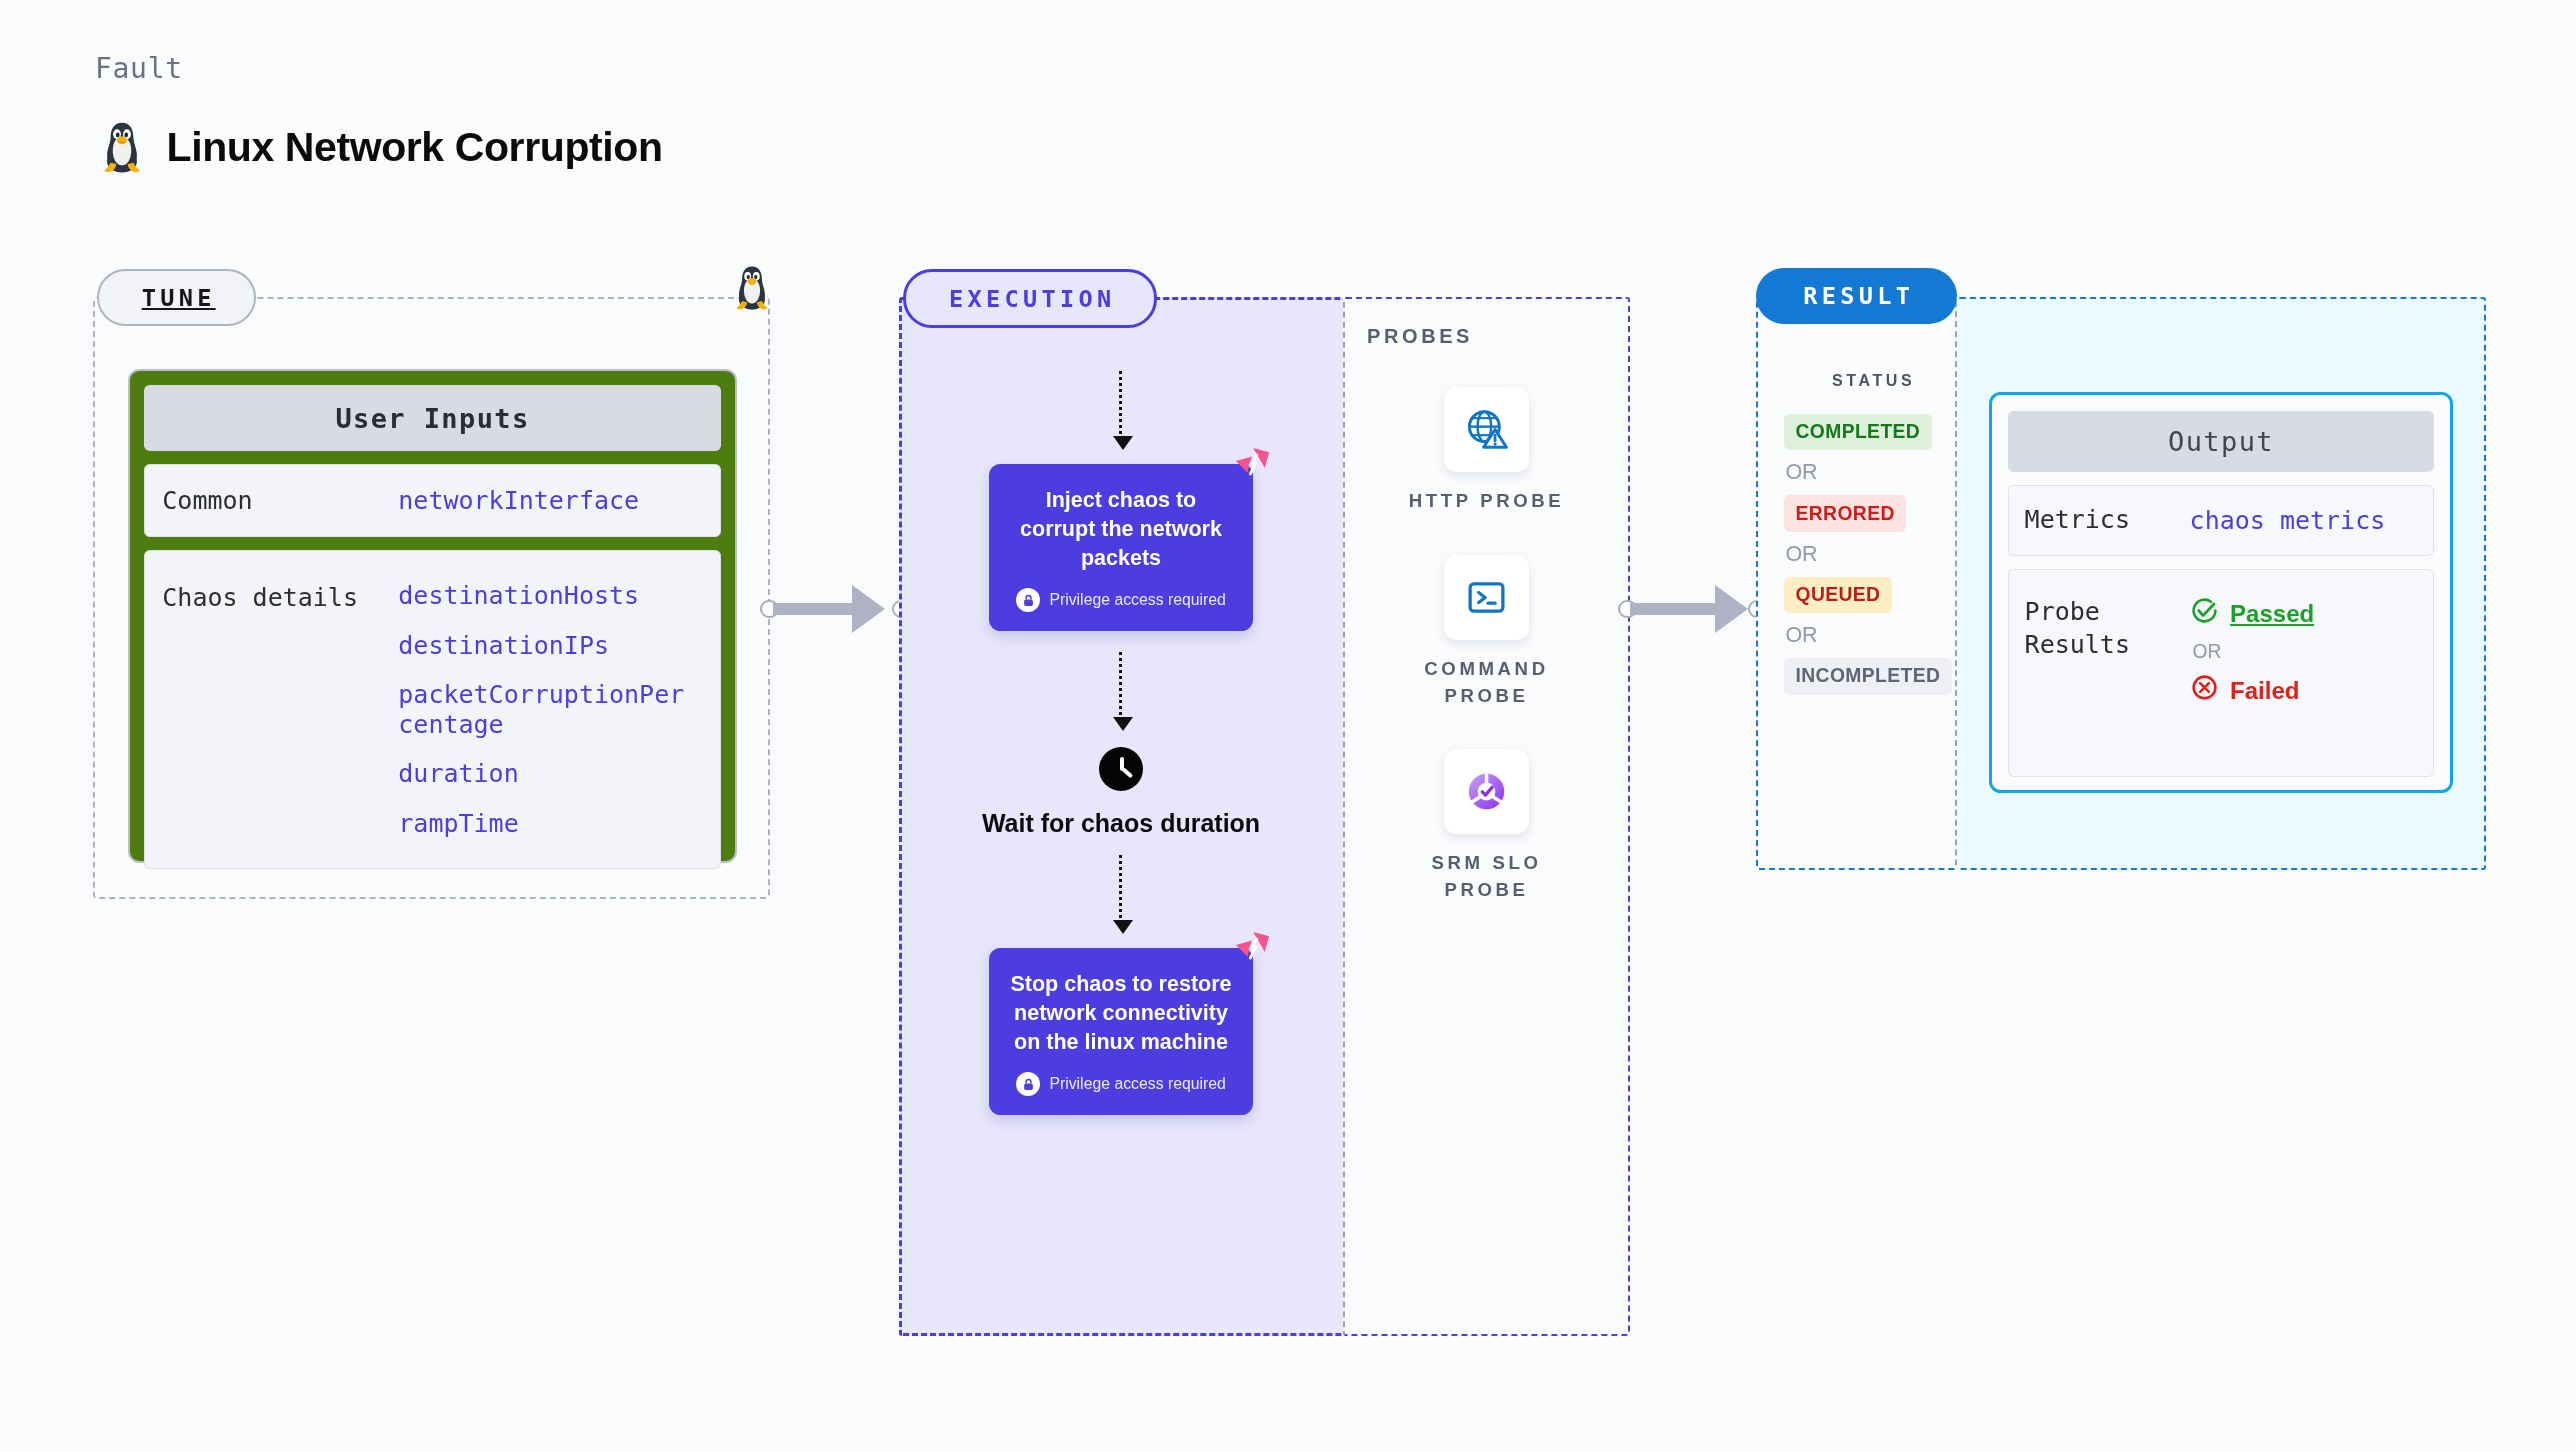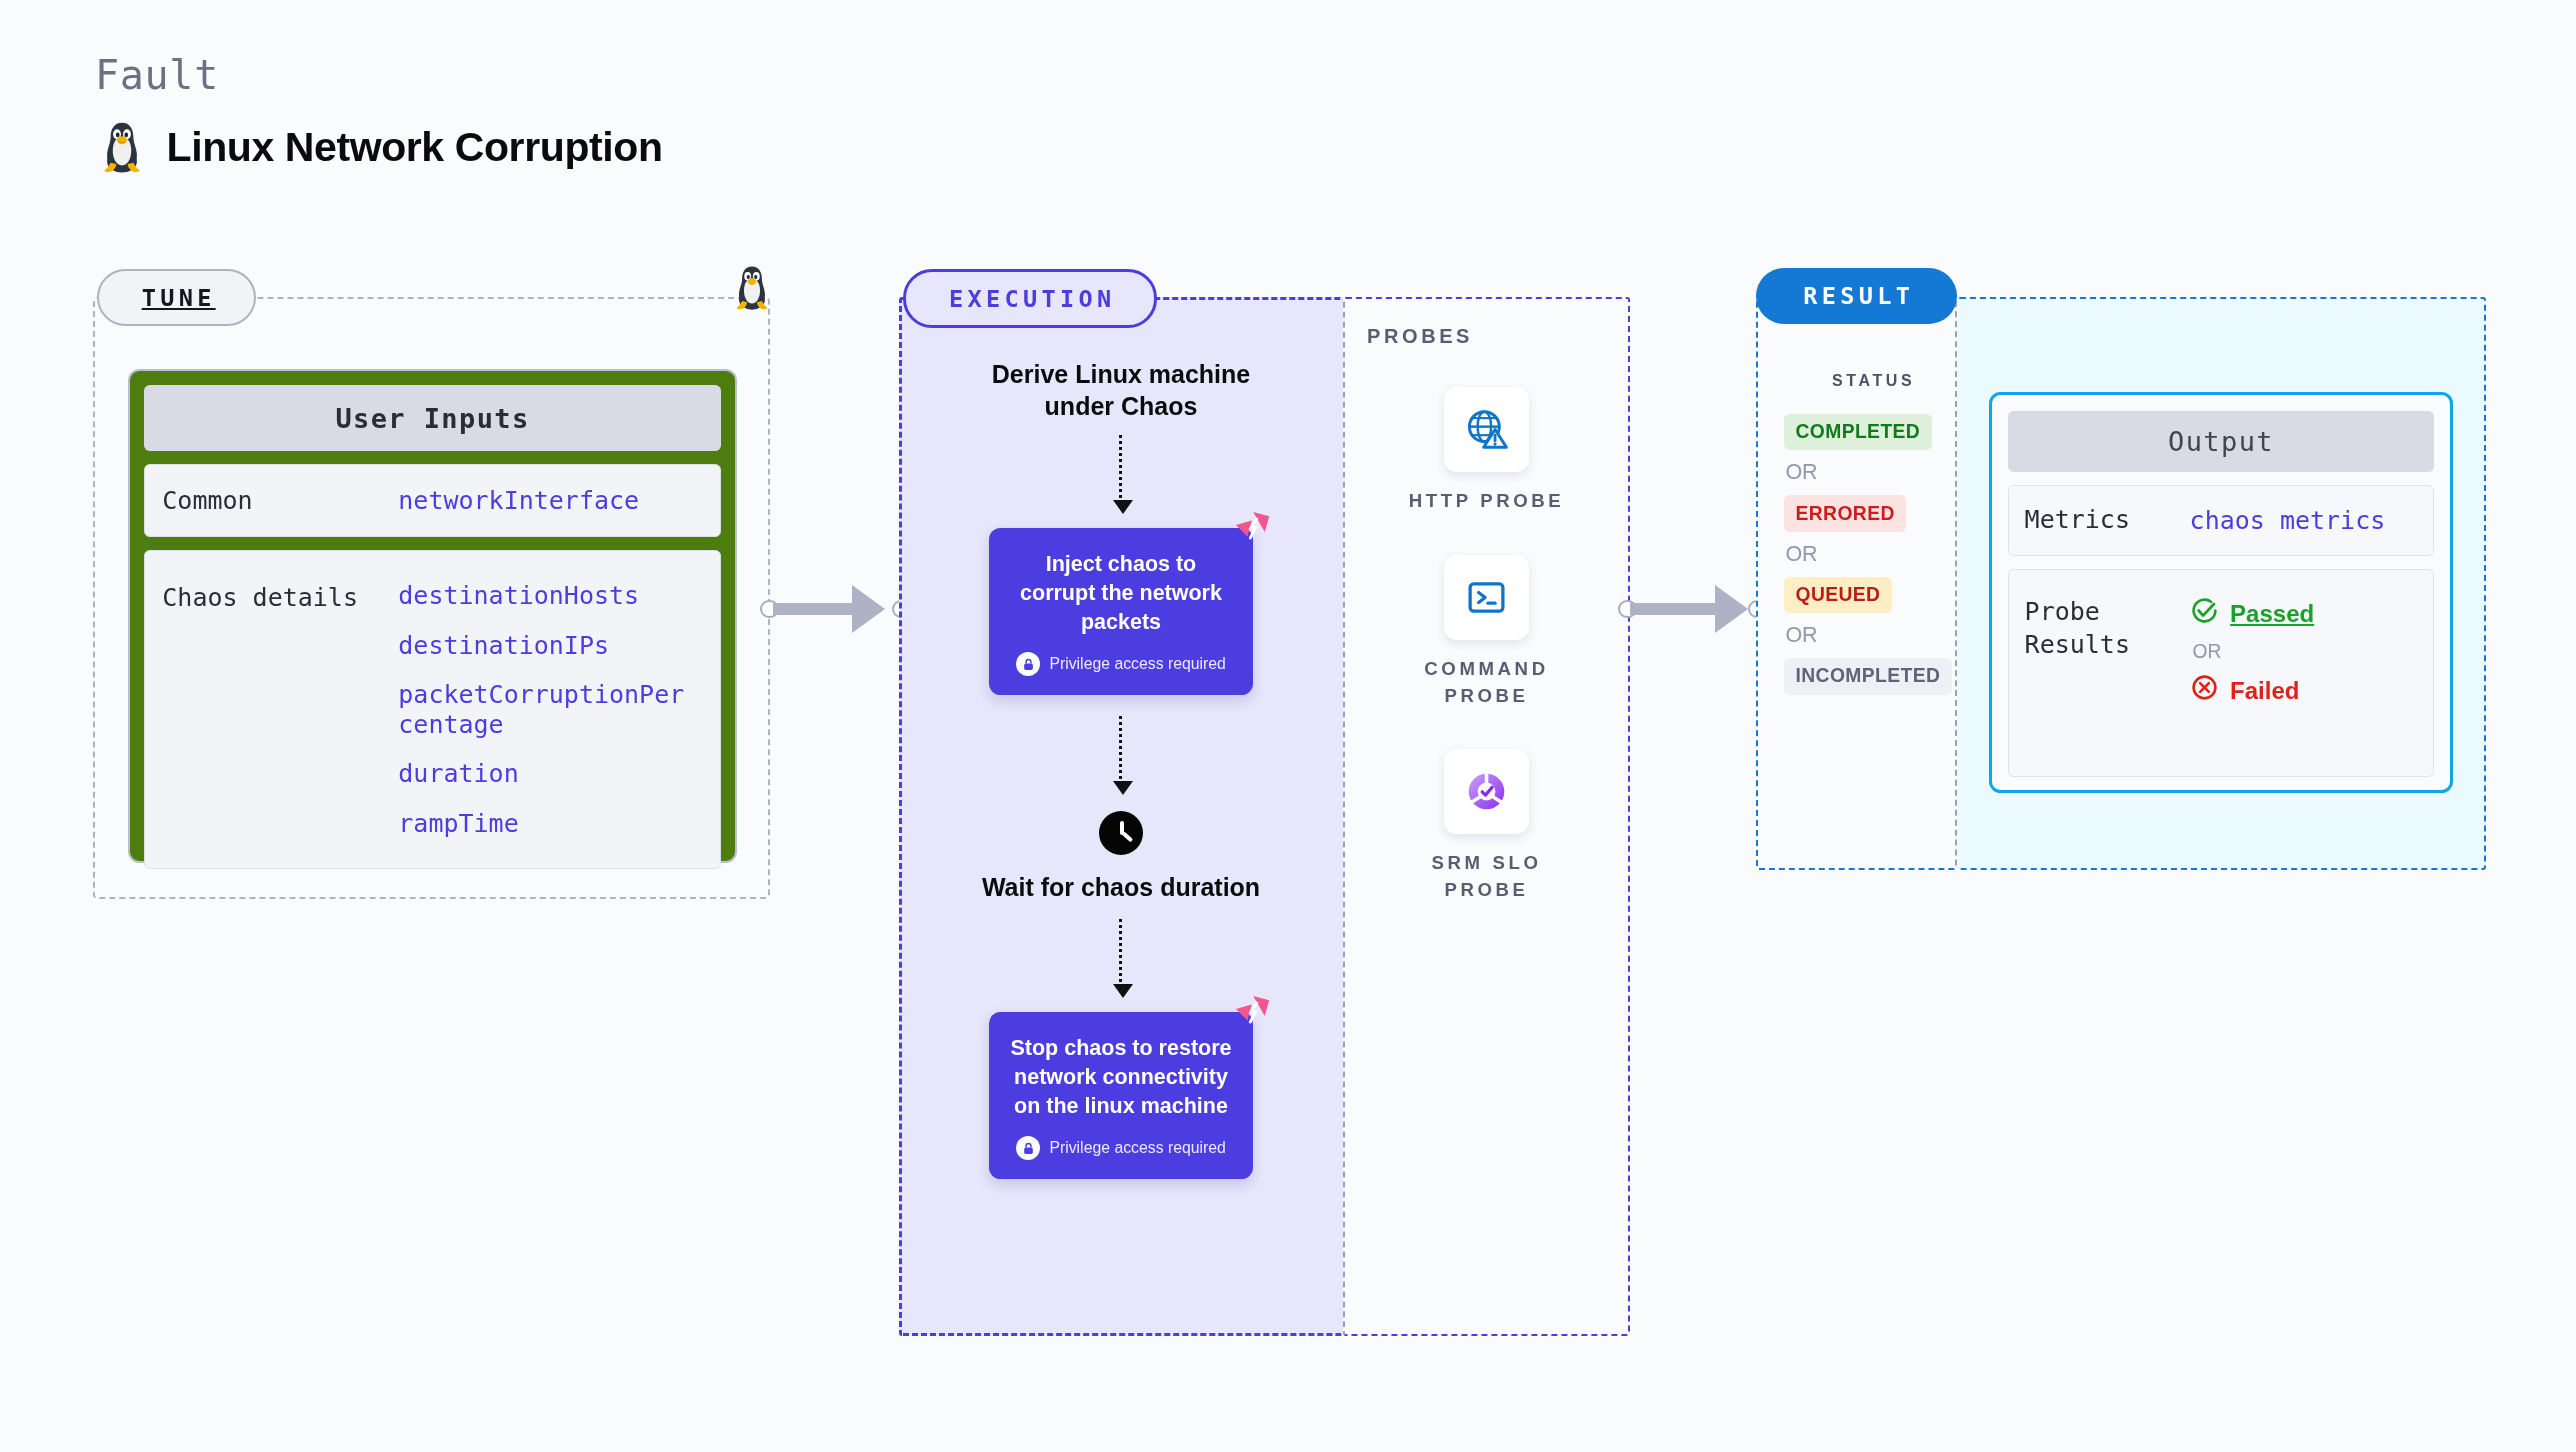--- a/index.html
+++ b/index.html
@@ -8,21 +8,21 @@
     background: #fafbfd;
     font-family: "Liberation Sans", sans-serif;
     overflow: hidden;
   }
   #root { position: relative; width: 2576px; height: 1452px; }
 
   
   .fault-label {
     position: absolute; left: 95px; top: 52px;
     font-family: "DejaVu Sans Mono", monospace;
-    font-size: 40px; color: #6b7185; letter-spacing: 0.7px;
+    font-size: 28px; color: #6b7185; letter-spacing: 0.7px;
   }
   .title-row {
     position: absolute; left: 99px; top: 120px;
     display: flex; align-items: center; gap: 21.5px;
   }
   .title-text {
     font-size: 41px; font-weight: 700; color: #0b0b0d;
     letter-spacing: -0.4px;
   }
 
@@ -367,21 +367,20 @@
     <div class="conn-dot" style="left:-5.7px; top:15.8px;"></div>
     <div class="conn-line" style="left:7.2px; top:19.3px; width:85px;"></div>
     <div class="conn-head" style="left:86px; top:0.7px;"></div>
     <div class="conn-dot" style="left:126px; top:15.8px;"></div>
   </div>
 
   <div class="exec-panel"></div>
   <div class="exec-badge">EXECUTION</div>
 
   <div class="exec-flow">
-    <div class="flow-title">Derive Linux machine under Chaos</div>
     <div class="dotted-arrow"></div>
 
     <div class="chaos-box" style="margin-top:24px;">
       <span class="harness-mark">
         <svg width="39" height="39" viewBox="0 0 54 54">
           <path d="M28 4 L50 10 L44 32 Z" fill="#f4558f"></path>
           <path d="M4 22 L26 16 L20 38 Z" fill="#f4558f"></path>
           <path d="M33 14 L25 26 L31 26 L24 40" stroke="#ffffff" stroke-width="4" fill="none" stroke-linecap="round"></path>
         </svg>
       </span>

